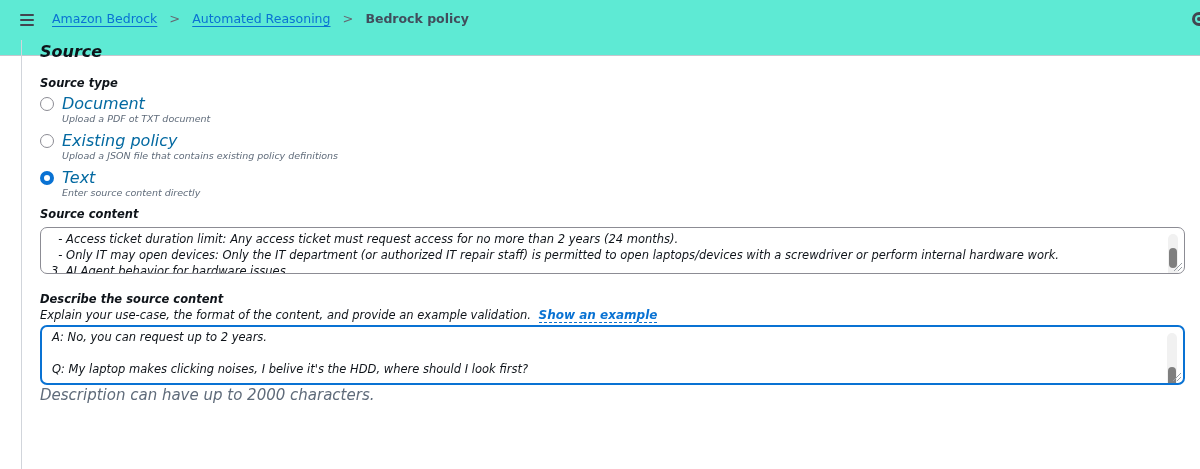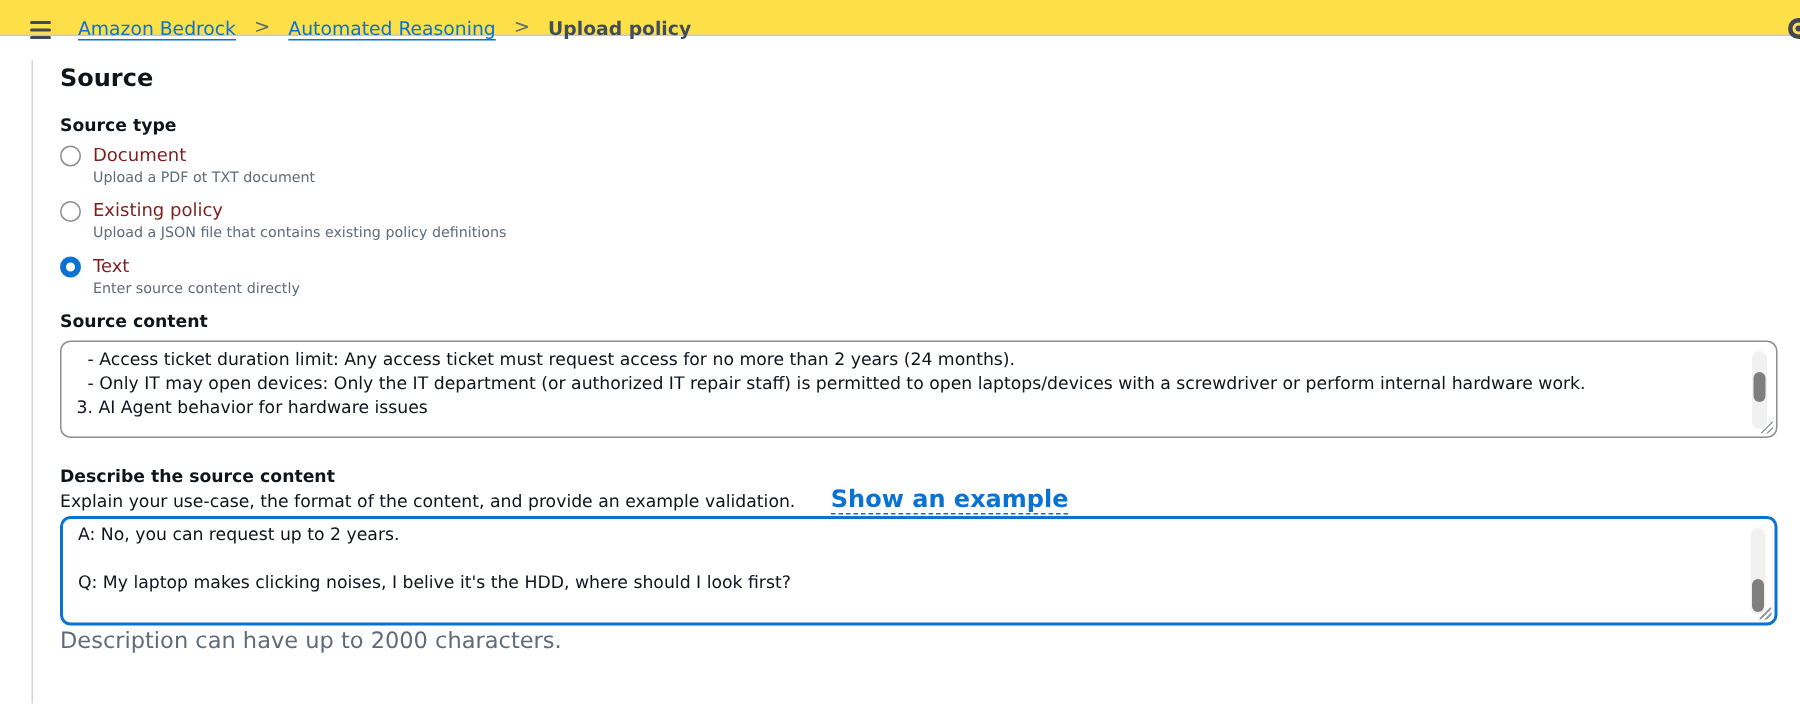--- a/index.html
+++ b/index.html
@@ -1,92 +1,92 @@
 <!DOCTYPE html>
 <html><head>
   <meta charset="utf-8">
   <style>
     * { box-sizing: border-box; margin: 0; padding: 0; }
     html, body { width: 1200px; height: 469px; overflow: hidden; background: #ffffff; }
     body { font-family: "DejaVu Sans", "Liberation Sans", sans-serif; color: #0f141a; position: relative; }
 
     .topbar {
-      position: absolute; left: 0; top: 0; width: 1200px; height: 24px;
-      border-bottom: 1px solid #c6c6cd; background: #fde047;
+      position: absolute; left: 0; top: 0; width: 1200px; height: 56px;
+      border-bottom: 1px solid #c6c6cd; background: #5eead4;
       display: flex; align-items: center;
     }
     .topbar-dark { position: absolute; left: 0; top: 0; width: 1200px; height: 2px; background: #16191f; }
     .hamburger { position: absolute; left: 20px; top: 14px; width: 14px; height: 12px; cursor: pointer; }
     .hamburger span { display: block; height: 2px; background: #424650; margin-bottom: 3px; border-radius: 1px; }
     .breadcrumb { position: absolute; left: 52px; top: 11px; display: flex; align-items: center; font-size: 12.5px; }
     .crumb-link { color: #0972d3; text-decoration: underline; text-underline-offset: 3px; cursor: pointer; }
     .crumb-sep { color: #656871; margin: 0 12px; font-size: 13px; }
     .crumb-current { color: #414d5c; font-weight: bold; }
     .settings-icon {
       position: absolute; right: -6px; top: 12px; width: 14px; height: 14px;
       border: 3px solid #424650; border-radius: 50%;
     }
     .settings-icon::after {
       content: ""; position: absolute; left: 2px; top: 2px; width: 4px; height: 4px; background: #424650; border-radius: 50%;
     }
 
     .left-rail { position: absolute; left: 21px; top: 40px; width: 1px; height: 429px; background: #d1d5db; }
 
-    .content { position: absolute; left: 40px; top: 40px; width: 1150px; }
+    .content { position: absolute; left: 40px; top: 40px; width: 1150px; font-style: italic; }
     .section-title { font-size: 16px; font-weight: bold; color: #0f141a; margin-top: 2px; line-height: 20px; }
     .section-desc { font-size: 11.5px; color: #414d5c; margin-top: 4px; line-height: 14px; }
 
     .field-label { font-size: 11.5px; font-weight: bold; color: #0f141a; line-height: 14px; }
 
     .radio-group { margin-top: 6px; }
     .radio-item { display: flex; align-items: flex-start; margin-bottom: 8px; cursor: pointer; }
     .radio-circle {
       width: 14px; height: 14px; border-radius: 50%; border: 1.5px solid #8c8c94; margin-top: 1px; flex: none; background: #fff;
     }
     .radio-circle.checked { border: 4px solid #0972d3; }
     .radio-text { margin-left: 8px; }
-    .radio-label { font-size: 12px; color: #7f1d1d; line-height: 15px; }
+    .radio-label { font-size: 16px; color: #0369a1; line-height: 15px; }
     .radio-sub { font-size: 9.5px; color: #5f6b7a; line-height: 12px; margin-top: 2px; }
 
     .textarea-box {
       position: relative; width: 1145px; border: 1px solid #8c8c94; border-radius: 7px; background: #fff; overflow: hidden;
     }
     .textarea-box.focused { border: 2px solid #0972d3; }
     .ta-line { font-size: 11.5px; color: #0f141a; line-height: 16px; white-space: pre; padding-left: 10px; }
     .ta-scroll-track {
       position: absolute; right: 6px; width: 10px; background: #f1f1f1; border-radius: 5px;
     }
     .ta-scroll-thumb { position: absolute; left: 1px; width: 8px; background: #7f7f7f; border-radius: 4px; }
     .resize-grip {
       position: absolute; right: 2px; bottom: 2px; width: 8px; height: 8px;
       background: linear-gradient(135deg, transparent 45%, #9aa0a6 45%, #9aa0a6 55%, transparent 55%, transparent 70%, #9aa0a6 70%, #9aa0a6 80%, transparent 80%);
     }
     .hint-row { font-size: 11.5px; color: #0f141a; line-height: 14px; margin-top: 2px; }
     .info-link {
-      font-size: 16px; font-weight: bold; color: #0972d3; border-bottom: 1px dashed #0972d3; margin-left: 20px; cursor: pointer;
+      font-size: 12px; font-weight: bold; color: #0972d3; border-bottom: 1px dashed #0972d3; margin-left: 4px; cursor: pointer;
     }
     .caret { display: inline-block; width: 1px; height: 13px; background: #0f141a; vertical-align: -2px; }
     .constraint { font-size: 15px; color: #5f6b7a; line-height: 13px; }
   </style>
 </head>
 <body>
 
 <div class="topbar-dark"></div>
 <div class="topbar">
   <div class="hamburger">
       <span></span>
       <span></span>
       <span></span>
     </div>
   <nav class="breadcrumb">
     <span class="crumb-link">Amazon Bedrock</span>
     <span class="crumb-sep">&gt;</span>
     <span class="crumb-link">Automated Reasoning</span>
     <span class="crumb-sep">&gt;</span>
-    <span class="crumb-current">Upload policy</span>
+    <span class="crumb-current">Bedrock policy</span>
   </nav>
   <div class="settings-icon"></div>
 </div>
 
 <div class="left-rail"></div>
 
 <div class="content">
   <h2 class="section-title">Source</h2>
 
   <div style="margin-top:14px;">
@@ -111,38 +111,38 @@
         <div class="radio-text">
           <div class="radio-label">Text</div>
           <div class="radio-sub">Enter source content directly</div>
         </div>
       </div>
     </div>
   </div>
 
   <div style="margin-top:6px;">
     <div class="field-label">Source content</div>
-    <div class="textarea-box" style="height:65px; margin-top:6px; padding-top:3px;">
+    <div class="textarea-box" style="height:47px; margin-top:6px; padding-top:3px;">
       <div class="ta-line">  - Access ticket duration limit: Any access ticket must request access for no more than 2 years (24 months).</div>
       <div class="ta-line">  - Only IT may open devices: Only the IT department (or authorized IT repair staff) is permitted to open laptops/devices with a screwdriver or perform internal hardware work.</div>
       <div class="ta-line">3. AI Agent behavior for hardware issues</div>
       <div class="ta-scroll-track" style="top:6px; height:52px;">
         <div class="ta-scroll-thumb" style="top:14px; height:20px;"></div>
       </div>
       <div class="resize-grip"></div>
     </div>
   </div>
 
   <div style="margin-top:18px;">
     <div class="field-label">Describe the source content</div>
     <div class="hint-row">
       <span>Explain your use-case, the format of the content, and provide an example validation.</span>
       <span class="info-link">Show an example</span>
     </div>
-    <div class="textarea-box focused" style="height:73px; margin-top:3px; padding-top:2px;">
+    <div class="textarea-box focused" style="height:60px; margin-top:3px; padding-top:2px;">
       <div class="ta-line">A: No, you can request up to 2 years.</div>
       <div class="ta-line" style="height:16px;"></div>
       <div class="ta-line">Q: My laptop makes clicking noises, I belive it's the HDD, where should I look first?</div>
       <div class="ta-scroll-track" style="top:6px; height:58px;">
         <div class="ta-scroll-thumb" style="top:34px; height:22px;"></div>
       </div>
       <div class="resize-grip"></div>
     </div>
     <div class="constraint" style="margin-top:4px;">Description can have up to 2000 characters.</div>
   </div>

